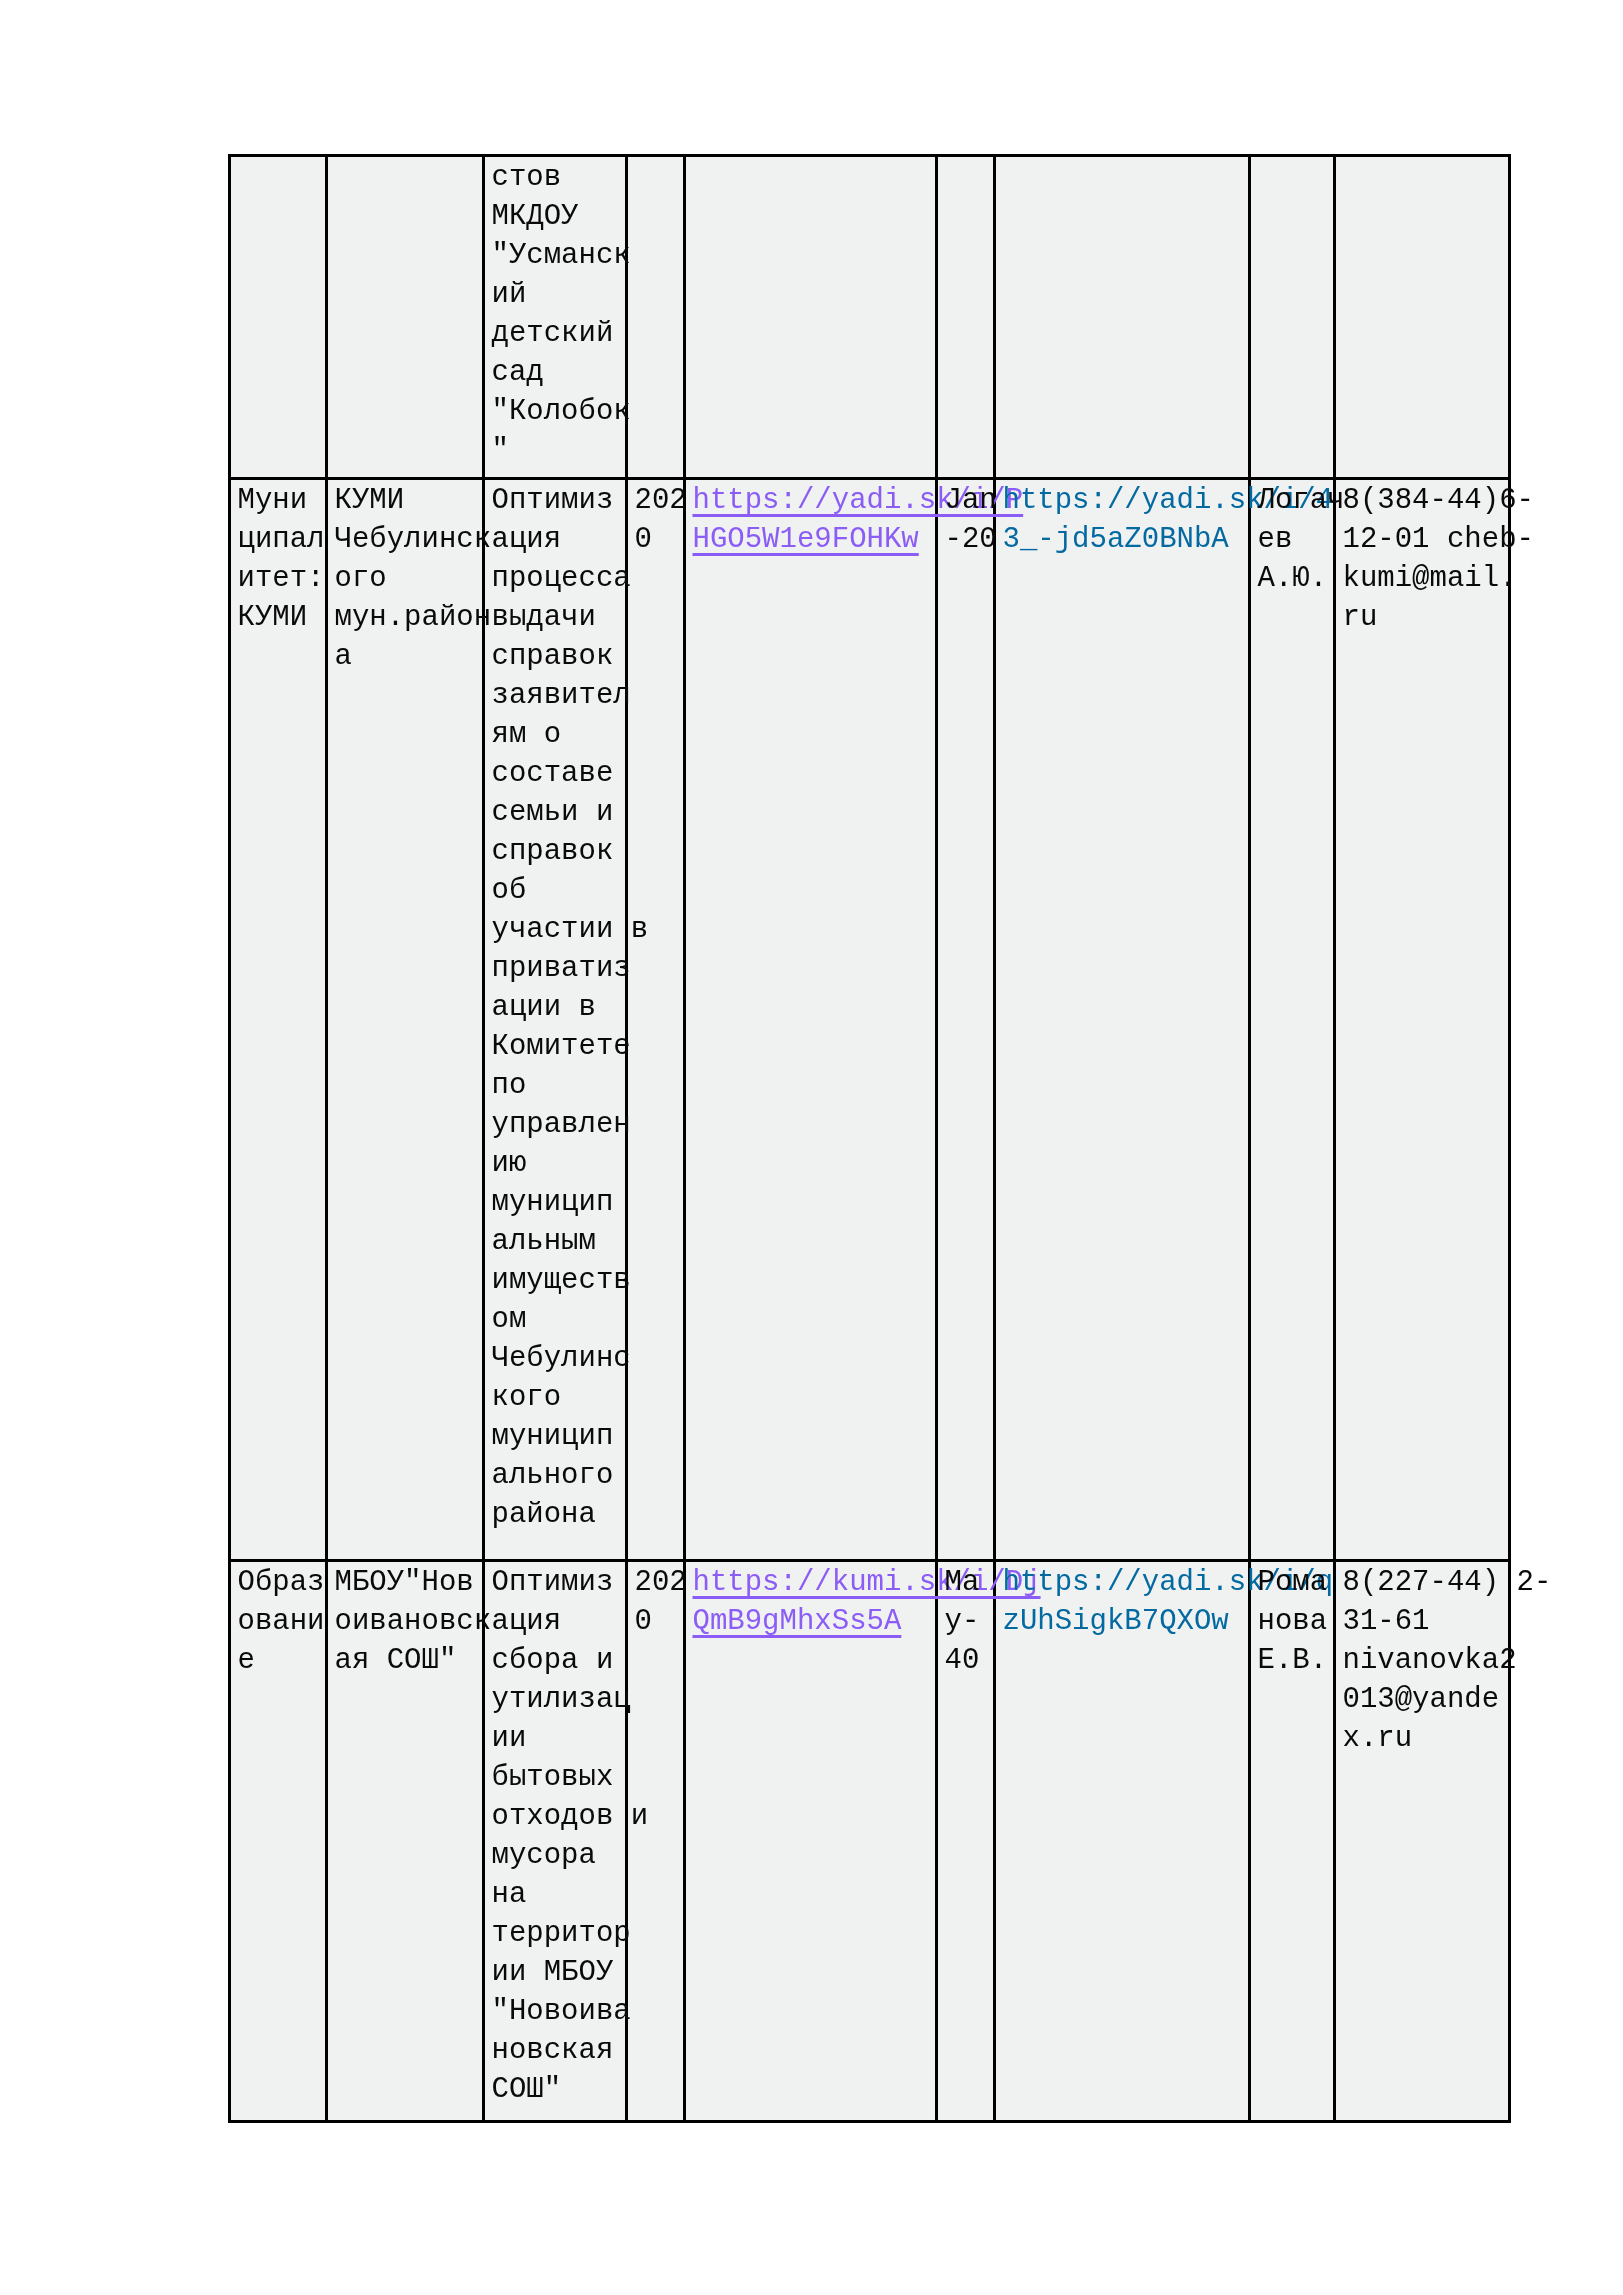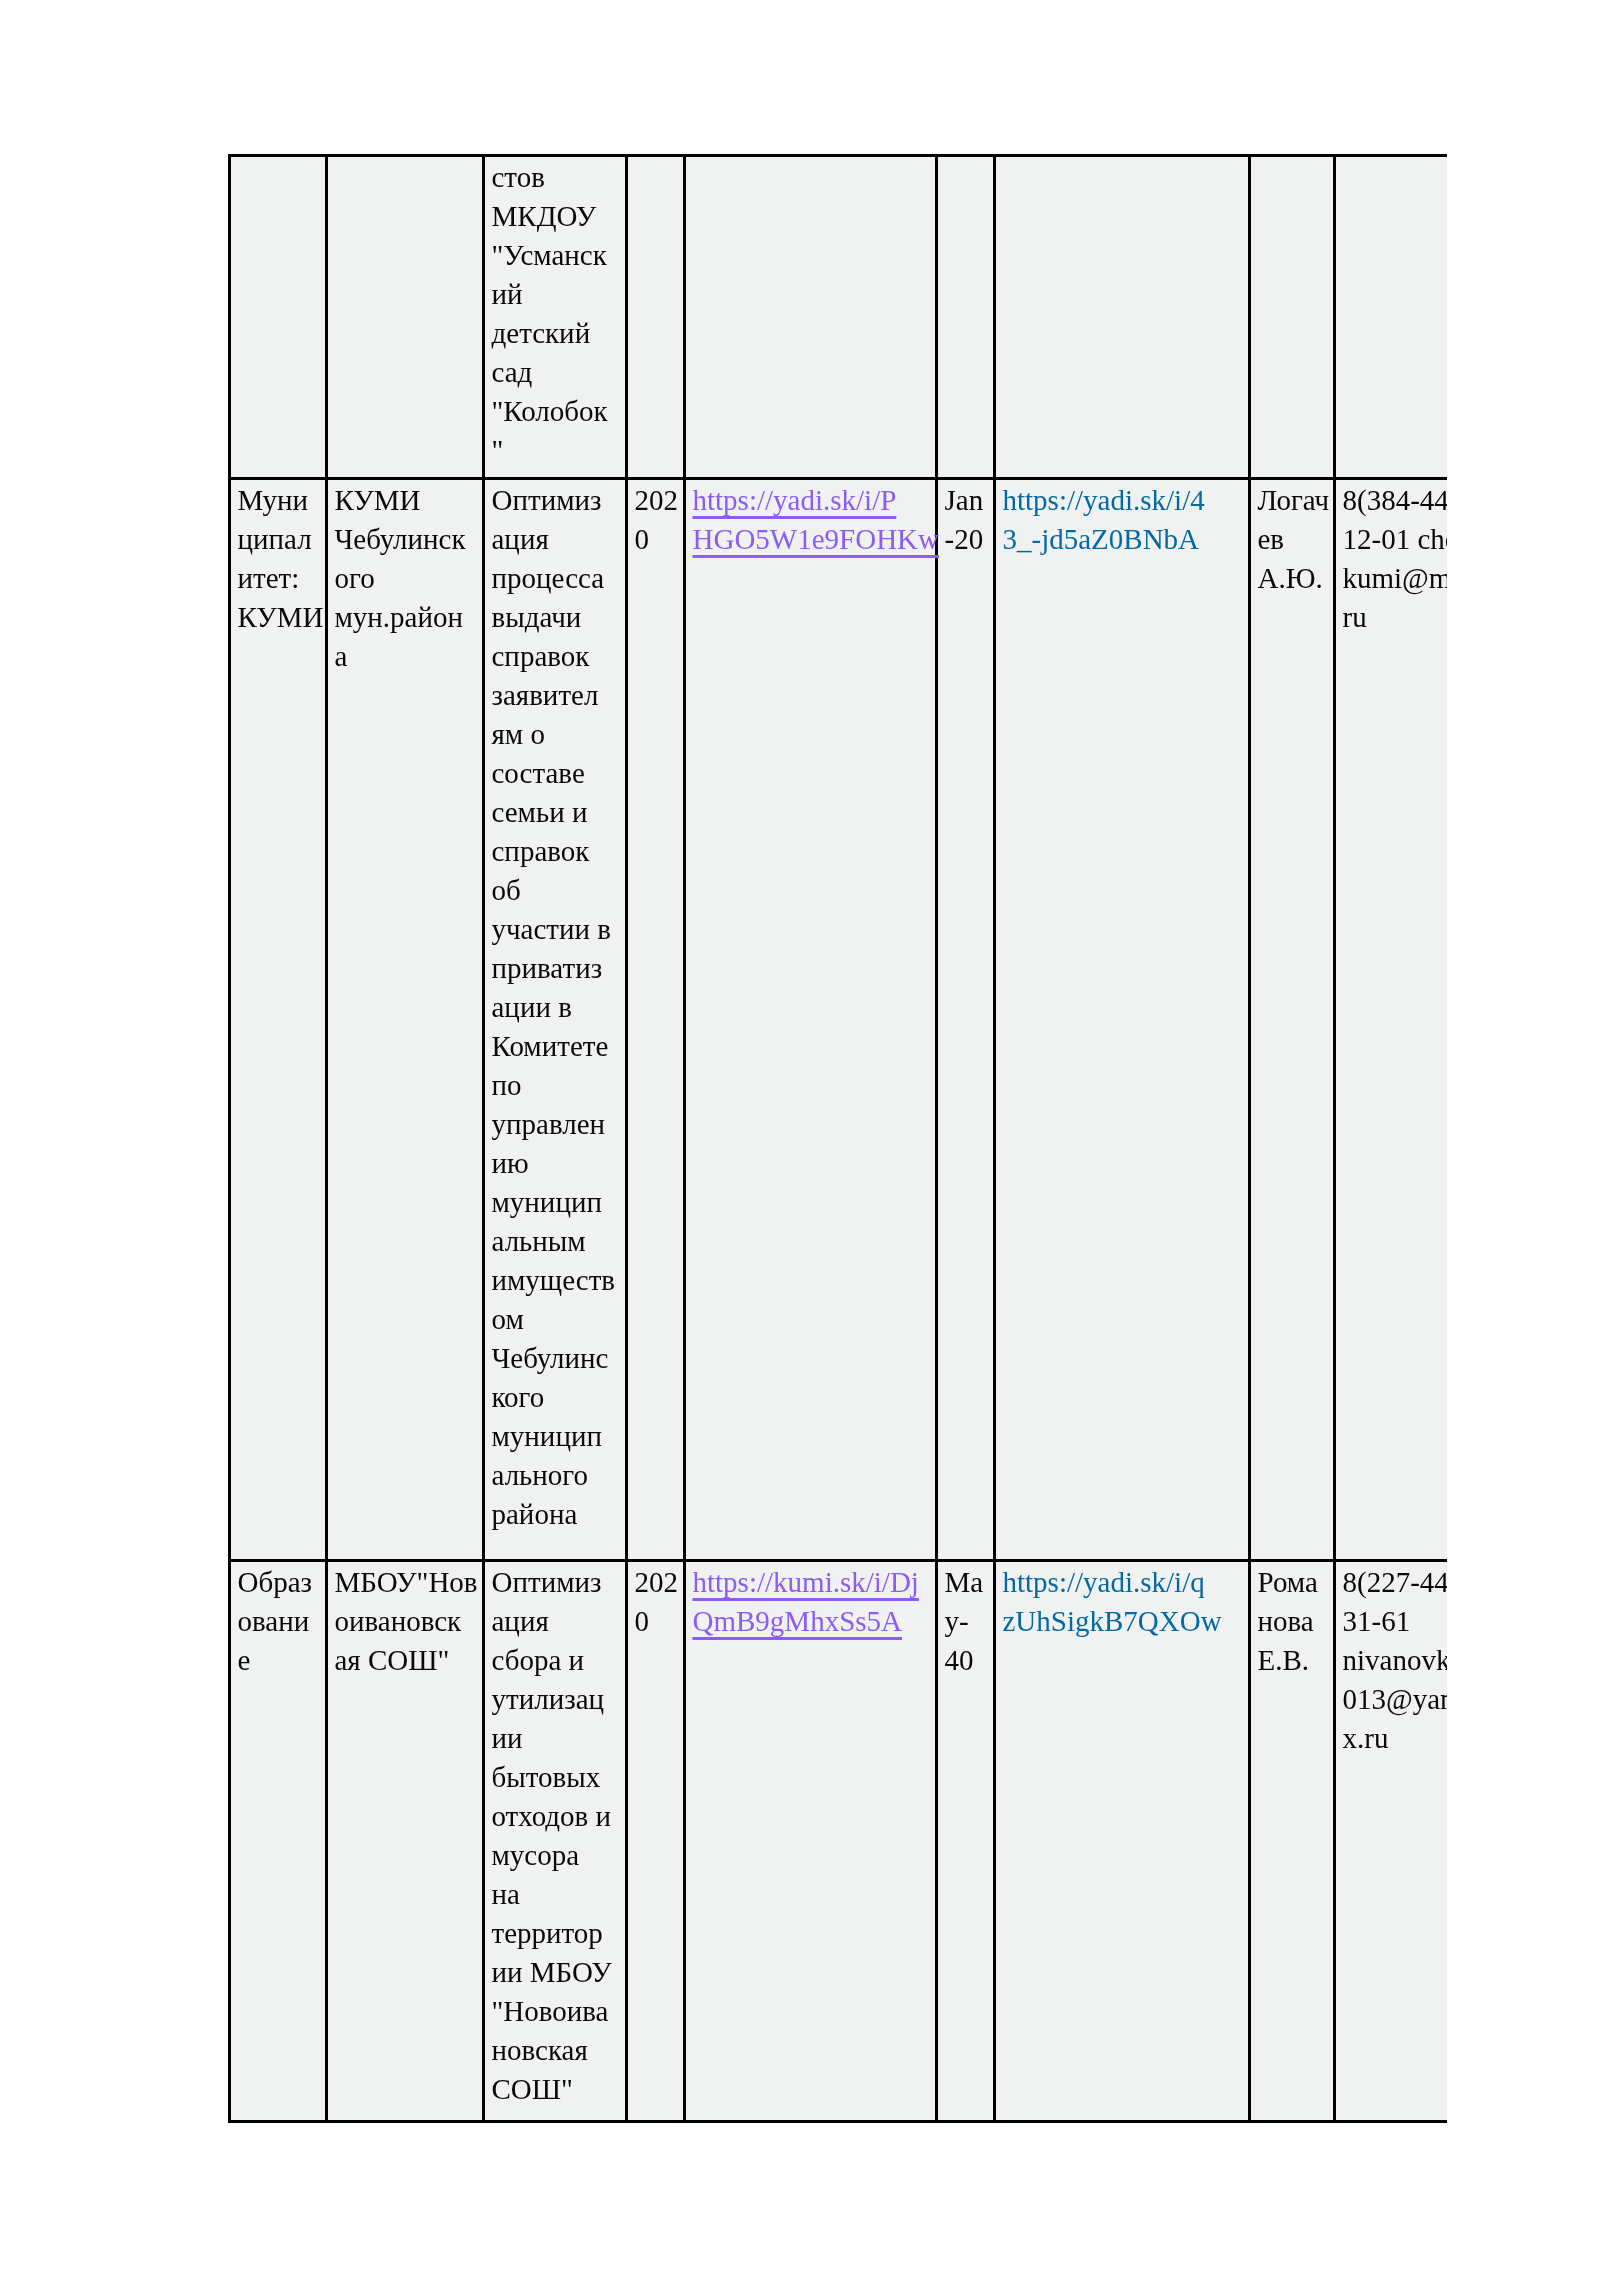--- a/index.html
+++ b/index.html
@@ -1,22 +1,22 @@
 <!DOCTYPE html>
 <html style="font-size:10.5px"><head>
 <meta charset="utf-8">
 <style>
   * { margin: 0; padding: 0; box-sizing: border-box; }
   html, body { background: #ffffff; }
   .page {
     position: relative;
-    width: 1447px;
+    width: 1623px;
     height: 2295px;
     background: #ffffff;
-    font-family: Liberation Serif, serif;
+    font-family: Liberation Mono, monospace;
     overflow: hidden;
   }
   table.doc-table {
     position: absolute;
     left: 228px;
     top: 154px;
     width: 1280px;
     border-collapse: collapse;
     table-layout: fixed;
   }

